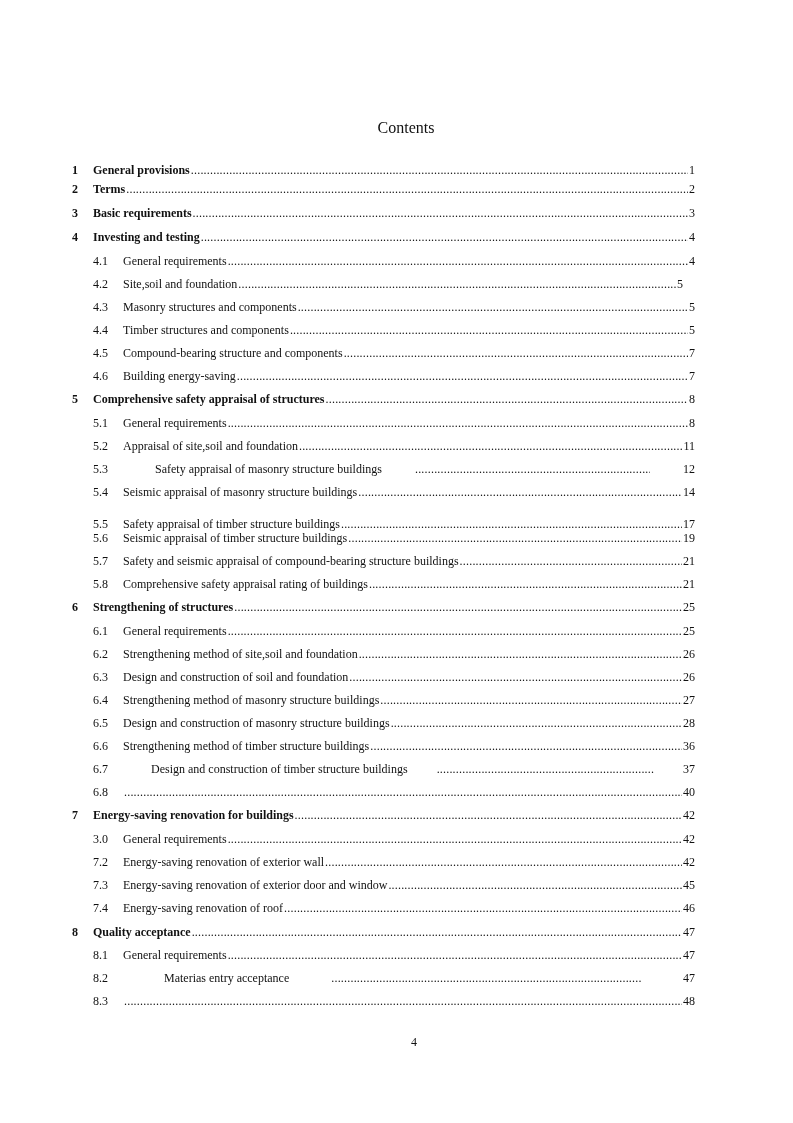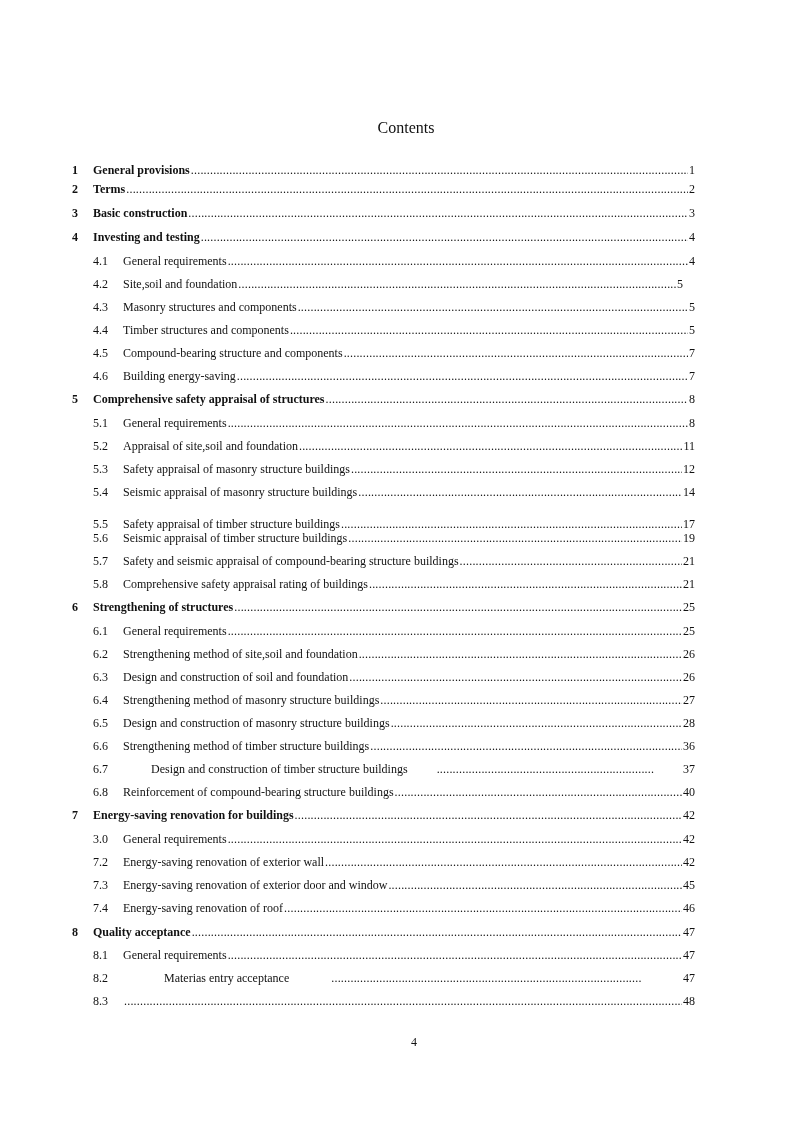--- a/index.html
+++ b/index.html
@@ -31,21 +31,21 @@
       <span class="page">1</span>
     </div>
     <div class="row main" style="position: absolute; left: 0px; right: 0px; top: 19px;">
       <span class="num">2</span>
       <span class="text">Terms</span>
       <span class="dots"></span>
       <span class="page">2</span>
     </div>
     <div class="row main" style="position: absolute; left: 0px; right: 0px; top: 43px;">
       <span class="num">3</span>
-      <span class="text">Basic construction</span>
+      <span class="text">Basic requirements</span>
       <span class="dots"></span>
       <span class="page">3</span>
     </div>
     <div class="row main" style="position: absolute; left: 0px; right: 0px; top: 67px;">
       <span class="num">4</span>
       <span class="text">Investing and testing</span>
       <span class="dots"></span>
       <span class="page">4</span>
     </div>
     <div class="row sub" style="position: absolute; left: 0px; right: 0px; top: 91px;">
@@ -95,21 +95,21 @@
       <span class="text">General requirements</span>
       <span class="dots"></span>
       <span class="page">8</span>
     </div>
     <div class="row sub" style="position: absolute; left: 0px; right: 0px; top: 276px;">
       <span class="num">5.2</span>
       <span class="text">Appraisal of site,soil and foundation</span>
       <span class="dots"></span>
       <span class="page">11</span>
     </div>
-    <div class="row sub" style="position: absolute; left: 0px; right: 0px; top: 299px;">
+    <div class="row sub" style="position: absolute; left: 0px; right: 0px; top: 299px; gap: 32px;">
       <span class="num">5.3</span>
       <span class="text">Safety appraisal of masonry structure buildings</span>
       <span class="dots"></span>
       <span class="page">12</span>
     </div>
     <div class="row sub" style="position: absolute; left: 0px; right: 0px; top: 322px;">
       <span class="num">5.4</span>
       <span class="text">Seismic appraisal of masonry structure buildings</span>
       <span class="dots"></span>
       <span class="page">14</span>
@@ -181,21 +181,20 @@
       <span class="page">36</span>
     </div>
     <div class="row sub" style="position: absolute; left: 0px; right: 0px; top: 599px; gap: 28px;">
       <span class="num">6.7</span>
       <span class="text">Design and construction of timber structure buildings</span>
       <span class="dots"></span>
       <span class="page">37</span>
     </div>
     <div class="row sub" style="position: absolute; left: 0px; right: 0px; top: 622px;">
       <span class="num">6.8</span>
-      <span class="text">Reinforcement of compound-bearing structure buildings</span>
       <span class="dots"></span>
       <span class="page">40</span>
     </div>
     <div class="row main" style="position: absolute; left: 0px; right: 0px; top: 645px;">
       <span class="num">7</span>
       <span class="text">Energy-saving renovation for buildings</span>
       <span class="dots"></span>
       <span class="page">42</span>
     </div>
     <div class="row sub" style="position: absolute; left: 0px; right: 0px; top: 669px;">

